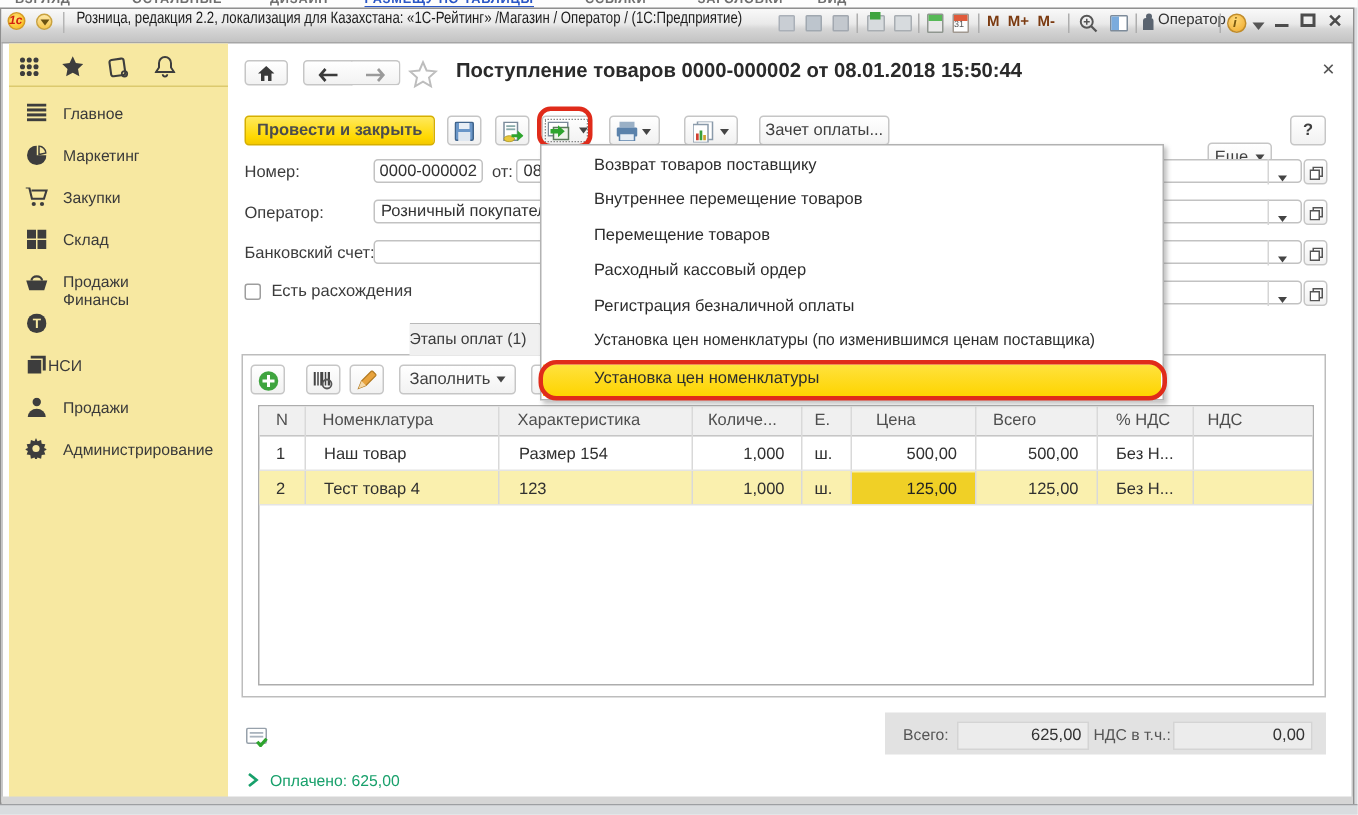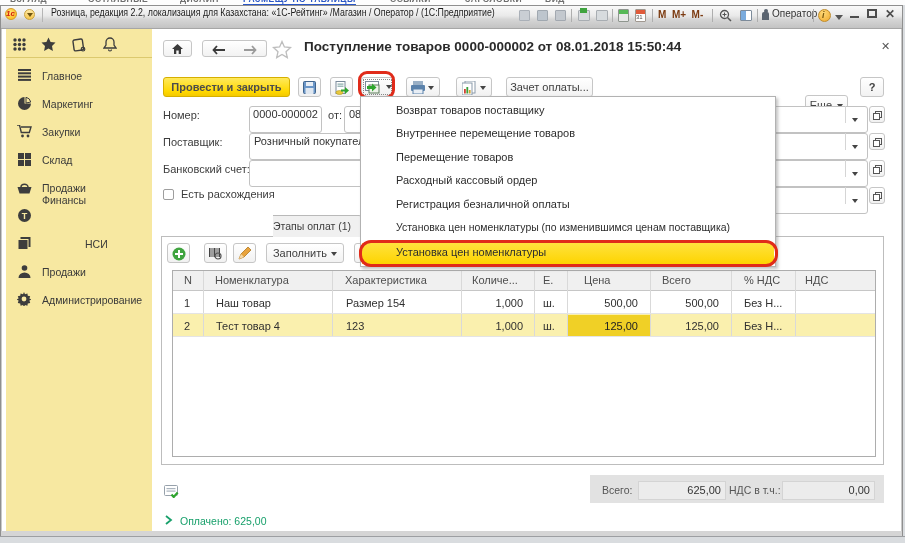--- a/index.html
+++ b/index.html
@@ -17,21 +17,21 @@
 #titlebar{left:1px;top:6px;width:901px;height:23px;background:linear-gradient(#f9f9f9,#e9e9e9 45%,#d6d6d6 60%,#c3c3c3);border-bottom:1px solid #a6a6a6;}
 .tbtxt{position:absolute;top:6px;font-size:11px;color:#1c1c1c;white-space:nowrap;}
 
 #sidebar{left:6px;top:29px;width:146px;height:503px;background:#f7e8a1;}
 #sidesep{left:6px;top:57px;width:146px;height:1px;background:#dcc96e;}
 .navitem{position:absolute;font-size:10.5px;color:#3a3a3a;white-space:nowrap;}
 
 .btn{position:absolute;background:linear-gradient(#ffffff,#f2f2f2);border:1px solid #c6c6c6;border-radius:3px;font-size:11px;color:#404040;text-align:center;line-height:18px;height:20px;}
 .ybtn{position:absolute;background:linear-gradient(#ffe95c,#ffd800 75%,#f4c900);border:1px solid #d6af00;border-radius:3px;font-weight:bold;font-size:11px;color:#4c4c4c;text-align:center;height:20px;line-height:18px;}
 .lbl{position:absolute;font-size:11px;color:#3c3c3c;white-space:nowrap;}
-.inp{position:absolute;background:#fff;border:1px solid #c2c2c2;border-radius:3px;height:27px;font-size:11px;color:#333;line-height:15px;}
+.inp{position:absolute;background:#fff;border:1px solid #c2c2c2;border-radius:3px;height:16px;font-size:11px;color:#333;line-height:15px;}
 .caret{display:inline-block;width:0;height:0;border-left:3.5px solid transparent;border-right:3.5px solid transparent;border-top:4px solid #444;vertical-align:middle;}
 
 #tab1{left:161px;top:215px;width:112px;height:22px;background:#fff;border:1px solid #b0b0b0;border-bottom:none;border-radius:2px 2px 0 0;font-size:10.5px;color:#3c3c3c;text-align:center;line-height:21px;}
 #tab2{left:273px;top:215px;width:88px;height:22px;background:#f0f0f0;border:1px solid #b9b9b9;border-bottom:none;border-left:none;border-radius:0 2px 0 0;font-size:10.5px;color:#3c3c3c;text-align:left;line-height:21px;}
 #tabbox{left:161px;top:236px;width:723px;height:229px;background:#fff;border:1px solid #bdbdbd;}
 
 #tbl{left:172px;top:270px;width:704px;height:187px;border:1px solid #adadad;background:#fff;}
 #thead{left:173px;top:271px;width:702px;height:20px;background:#f0f0f0;border-bottom:1px solid #c6c6c6;}
 .hcell{position:absolute;top:274px;font-size:11px;color:#4e4e4e;white-space:nowrap;}
 .cell{position:absolute;font-size:11px;color:#303030;white-space:nowrap;}
@@ -202,21 +202,21 @@
         <text x="6.5" y="9.5" text-anchor="middle" font-family="Liberation Sans" font-size="9" font-weight="bold" fill="#f7e8a1">Т</text>
       </svg>
     </div>
   <div class="abs navitem" style="left:42px;top:194px;">Финансы</div>
   <div class="abs" style="left:18px;top:237px;">
       <svg width="13" height="13">
         <rect x="2.5" y="0" width="10" height="10" fill="#3d3d3d"></rect>
         <rect x="0" y="2.5" width="10" height="10" fill="#3d3d3d" stroke="#f7e8a1" stroke-width="1"></rect>
       </svg>
     </div>
-  <div class="abs navitem" style="left:48px;top:238px;padding-left:37px;">НСИ</div>
+  <div class="abs navitem" style="left:32px;top:238px;">НСИ</div>
   <div class="abs" style="left:18px;top:265px;">
       <svg width="13" height="13">
         <circle cx="6.5" cy="3" r="2.8" fill="#3d3d3d"></circle>
         <path d="M0.5 13 a6 5.5 0 0 1 12 0 z" fill="#3d3d3d"></path>
       </svg>
     </div>
   <div class="abs navitem" style="left:42px;top:266px;">Продажи</div>
   <div class="abs" style="left:17px;top:292px;">
       <svg width="14" height="14" viewBox="0 0 14 14">
         <path d="M7 0 l1 2.2 2.4 -.8 .4 2.4 2.4 .4 -.8 2.4 2.2 1 -2.2 1 .8 2.4 -2.4 .4 -.4 2.4 -2.4 -.8 -1 2.2 -1 -2.2 -2.4 .8 -.4 -2.4 -2.4 -.4 .8 -2.4 -2.2 -1 2.2 -1 -.8 -2.4 2.4 -.4 .4 -2.4 2.4 .8 z" fill="#3d3d3d"></path>
@@ -294,21 +294,21 @@
       <span style="position:absolute;right:5px;top:8px;" class="caret"></span>
     </div>
   <div class="abs btn" style="left:506px;top:77px;width:87px;">Зачет оплаты...</div>
   <div class="abs btn" style="left:805px;top:95px;width:43px;">Еще <span class="caret" style="margin-left:2px;"></span></div>
   <div class="abs btn" style="left:860px;top:77px;width:24px;font-weight:bold;">?</div>
 
   <div class="abs lbl" style="left:163px;top:109px;">Номер:</div>
   <div class="abs inp" style="left:249px;top:106px;width:73px;text-align:center;">0000-000002</div>
   <div class="abs lbl" style="left:328px;top:109px;text-align:right;">от:</div>
   <div class="abs inp" style="left:344px;top:106px;width:130px;padding-left:4px;">08.01.2018 15:50:44</div>
-  <div class="abs lbl" style="left:163px;top:136px;">Поставщик:</div>
+  <div class="abs lbl" style="left:163px;top:136px;">Оператор:</div>
   <div class="abs inp" style="left:249px;top:133px;width:340px;padding-left:4px;">Розничный покупатель</div>
   <div class="abs lbl" style="left:163px;top:163px;">Банковский счет:</div>
   <div class="abs inp" style="left:249px;top:160px;width:340px;padding-left:4px;"></div>
   <div class="abs" style="left:163px;top:189px;width:11px;height:11px;background:#fff;border:1px solid #9e9e9e;border-radius:2px;"></div>
   <div class="abs lbl" style="left:181px;top:188px;">Есть расхождения</div>
 
   <div class="abs inp" style="left:700px;top:106px;width:168px;"></div>
   <div class="abs" style="left:845px;top:106px;width:1px;height:17px;background:#d5d5d5;"></div>
   <div class="abs" style="left:852px;top:113px;"><span class="caret"></span></div>
   <div class="abs icbtn" style="left:869px;top:106px;width:16px;height:17px;">

